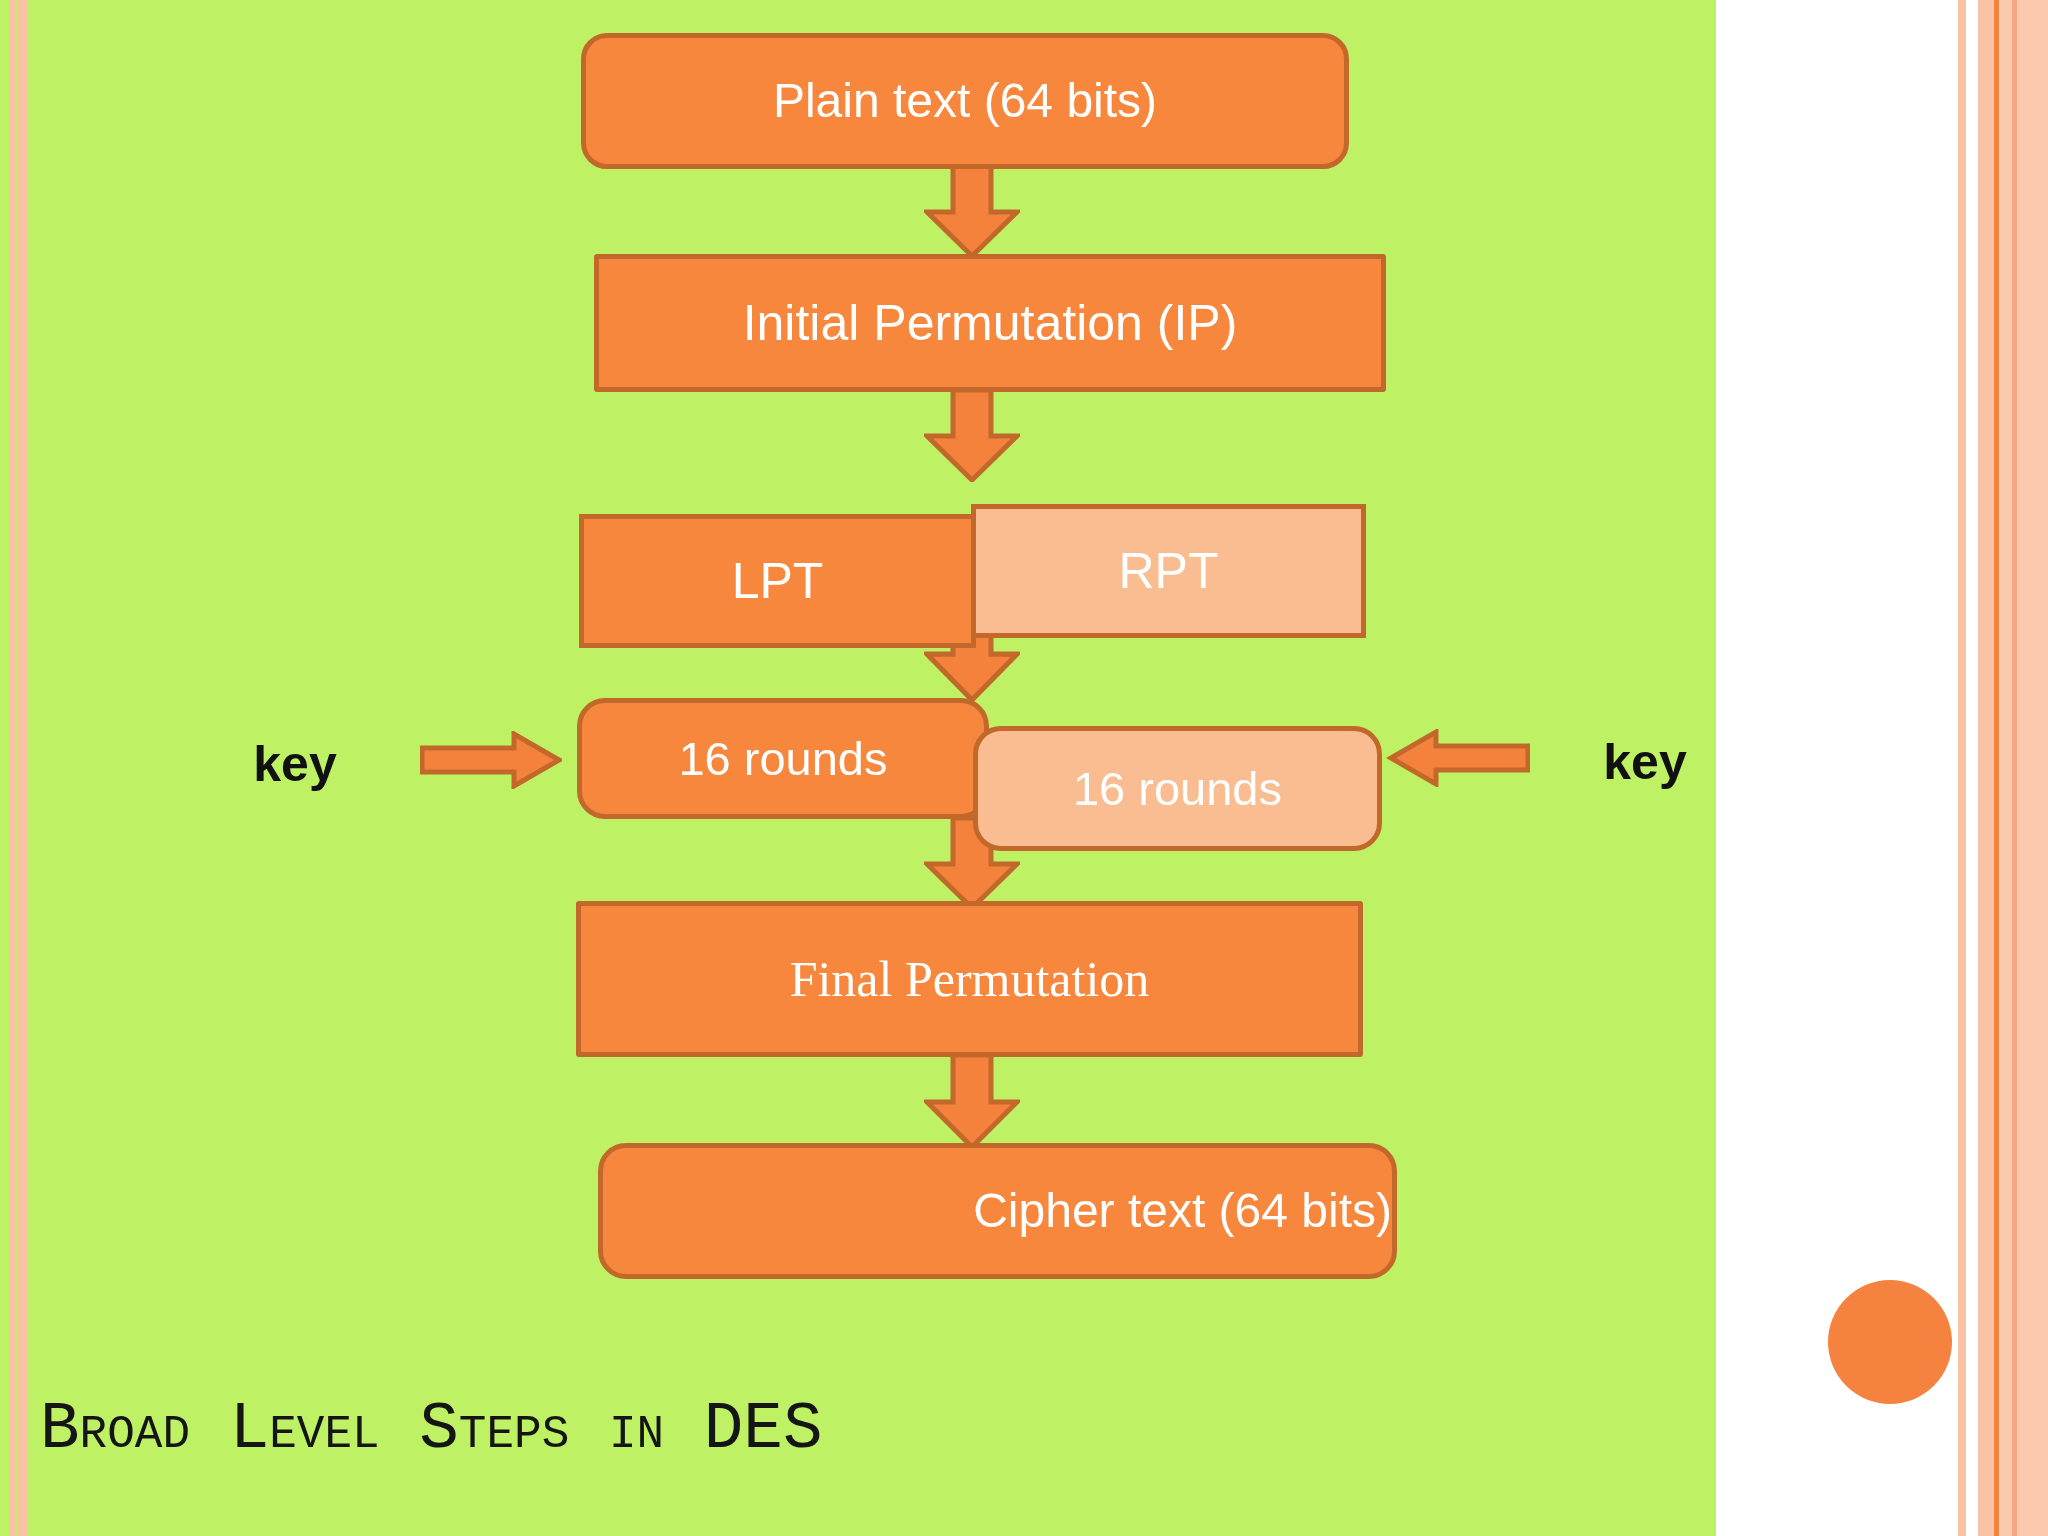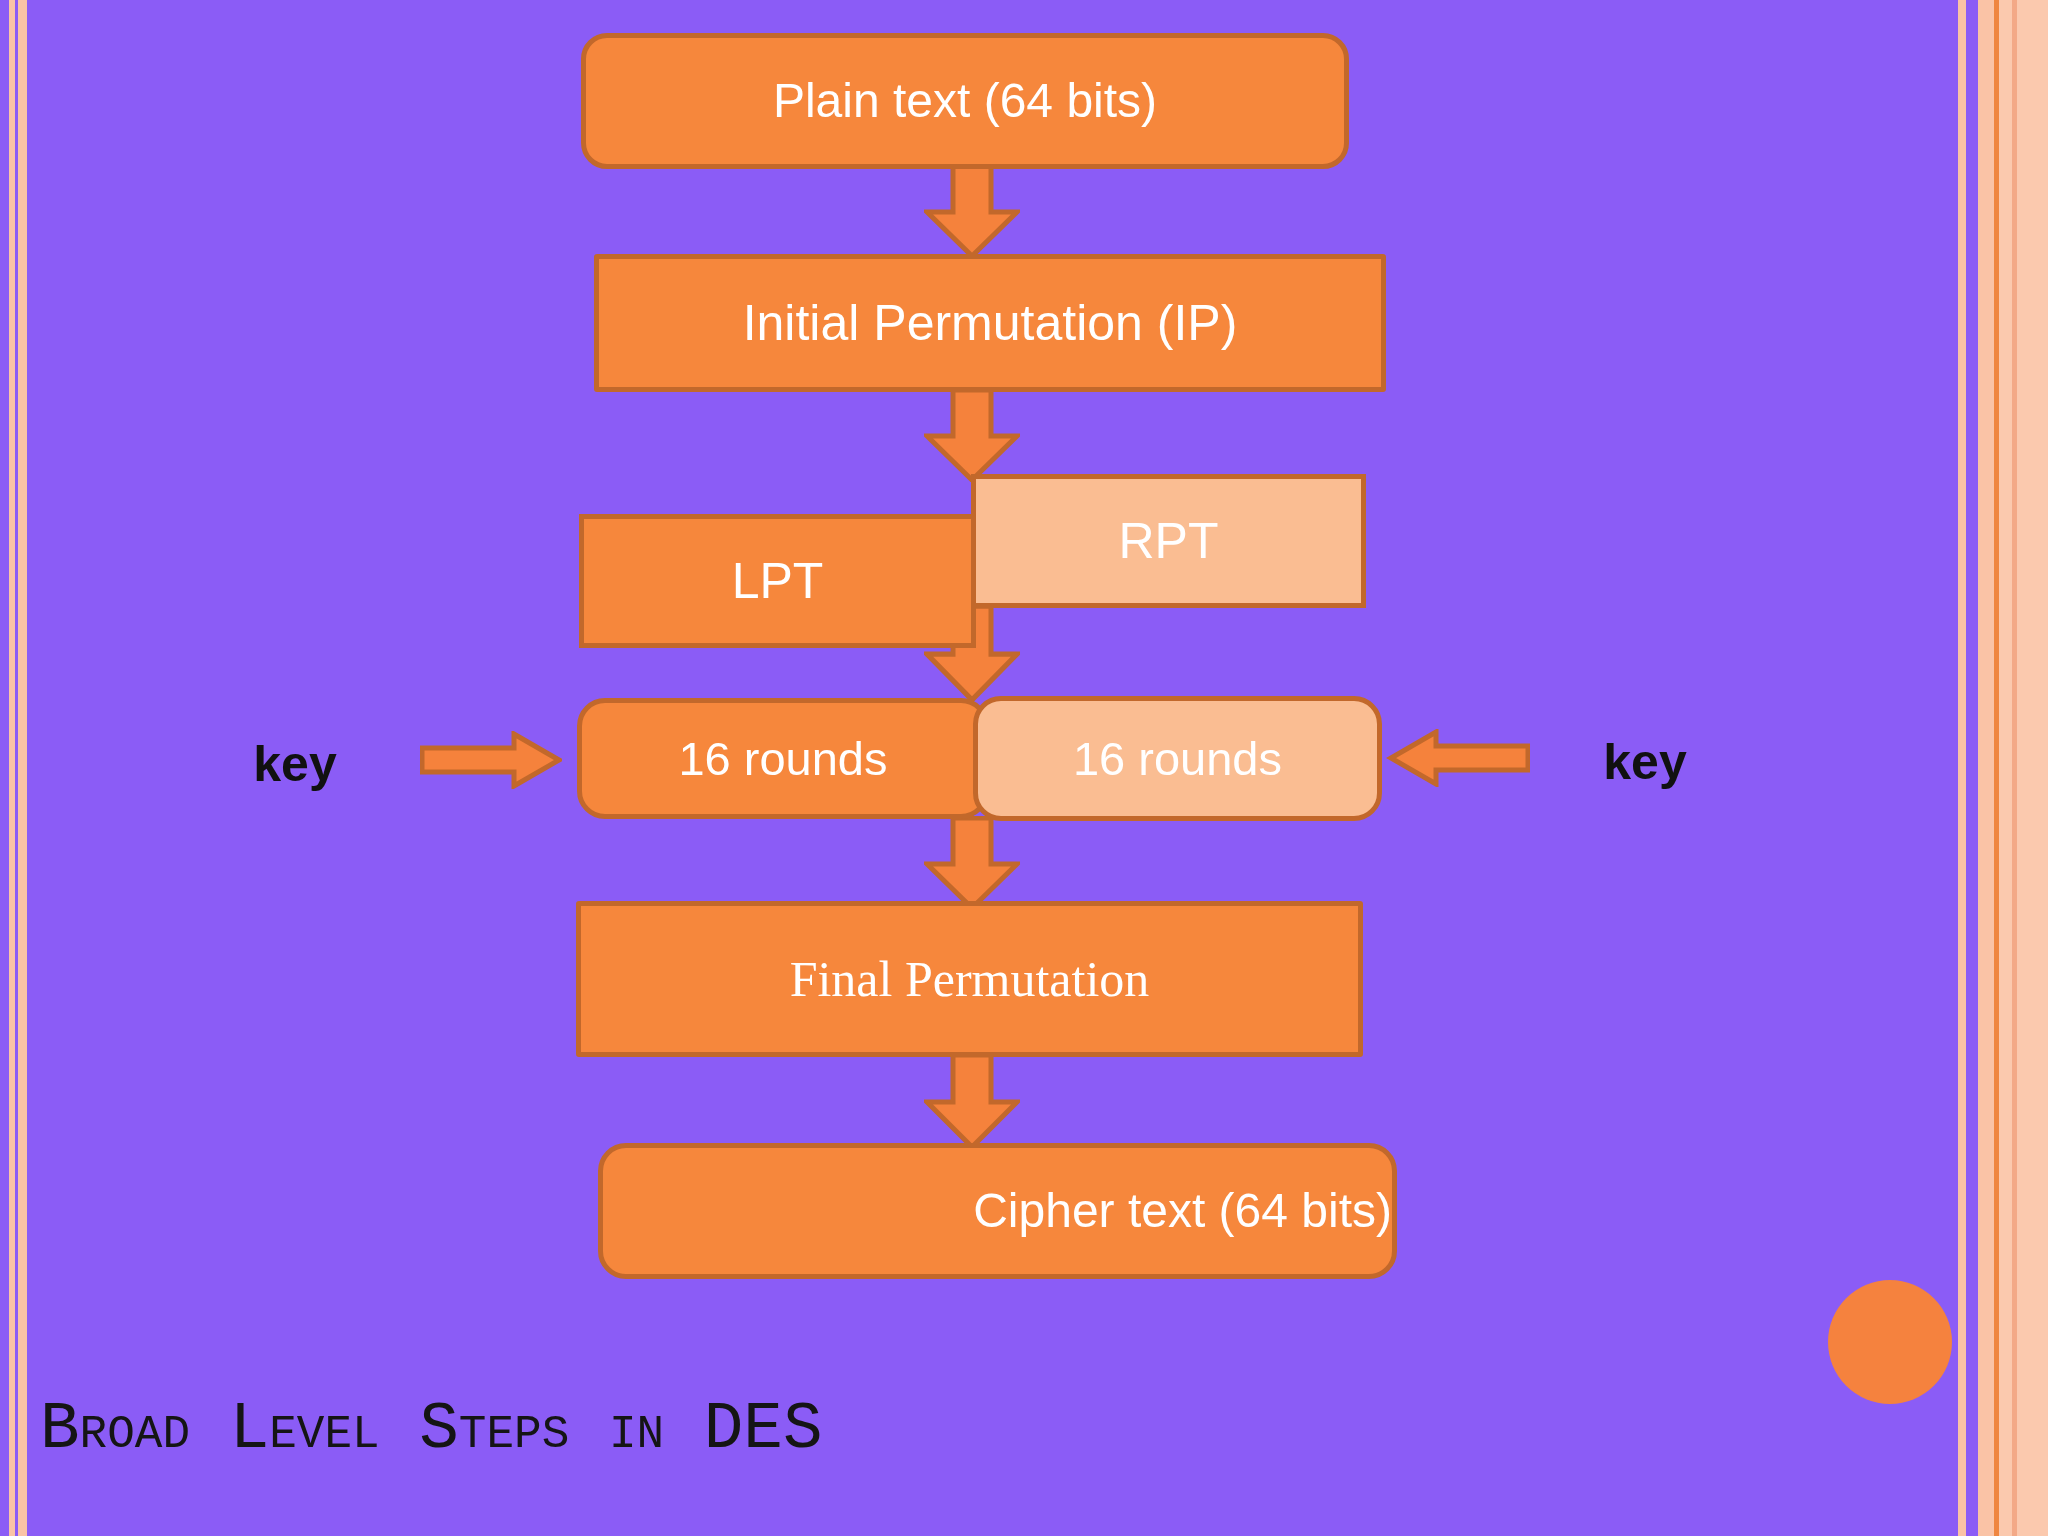--- a/index.html
+++ b/index.html
@@ -1,33 +1,33 @@
 <!DOCTYPE html>
 <html><head>
 <meta charset="utf-8">
 <style>
   html,body{margin:0;padding:0;}
   body{width:2048px;height:1536px;overflow:hidden;position:relative;
        font-family:"Liberation Sans",sans-serif;}
-  .slide{position:absolute;left:0;top:0;width:2048px;height:1536px;
-         background:#8b5cf6;}
+  .slide{position:absolute;left:0;top:0;width:1716px;height:1536px;
+         background:#bef264;}
   
   .stripe{position:absolute;top:0;height:1536px;}
   .s-l1{left:9px;width:6px;background:#FAC3A6;}
   .s-l2{left:18px;width:9px;background:#FAC3A6;}
   .s-r1{left:1958px;width:8px;background:#FAC3A6;}
   .s-r2{left:1978px;width:16px;background:#FAC3A6;}
   .s-r3{left:1994px;width:5px;background:#EF8640;}
   .s-r4{left:1999px;width:49px;background:#FBC9AE;}
   .s-r5{left:2012px;width:5px;background:#F3A987;}
   
   .box{position:absolute;box-sizing:border-box;border:5px solid #C2682B;
        background:#F6873C;color:#FFFFFF;display:flex;align-items:center;
        justify-content:center;font-size:50px;line-height:1;z-index:2;}
-  .light{background:#FABD92;}
+  .light{background:#FABD92;margin-top:30px;}
   #b-plain {left:581px;top:33px;  width:768px;height:136px;border-radius:26px;font-size:48px;}
   #b-ip    {left:576px;top:254px; width:792px;height:138px;border-radius:3px;margin-left:18px;}
   #b-lpt   {left:579px;top:474px; width:397px;height:134px;margin-top:40px;}
   #b-rpt   {left:971px;top:474px; width:395px;height:134px;}
   #b-r16l  {left:577px;top:698px; width:412px;height:121px;border-radius:28px;font-size:47px;}
   #b-r16r  {left:973px;top:696px; width:409px;height:125px;border-radius:28px;font-size:47px;z-index:3;}
   #b-final {left:576px;top:901px; width:787px;height:156px;border-radius:3px;font-family:Liberation Serif, serif;}
   #b-cipher{left:598px;top:1143px;width:799px;height:136px;border-radius:28px;font-size:48px;justify-content:flex-end;}
   
   .arr{position:absolute;z-index:1;}

